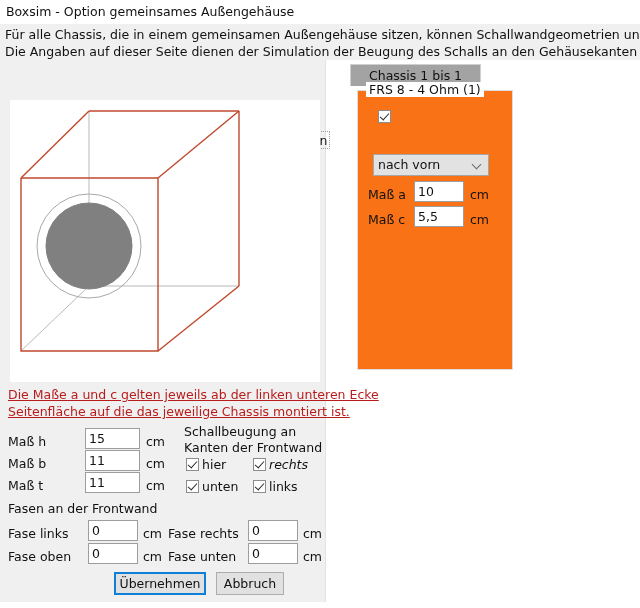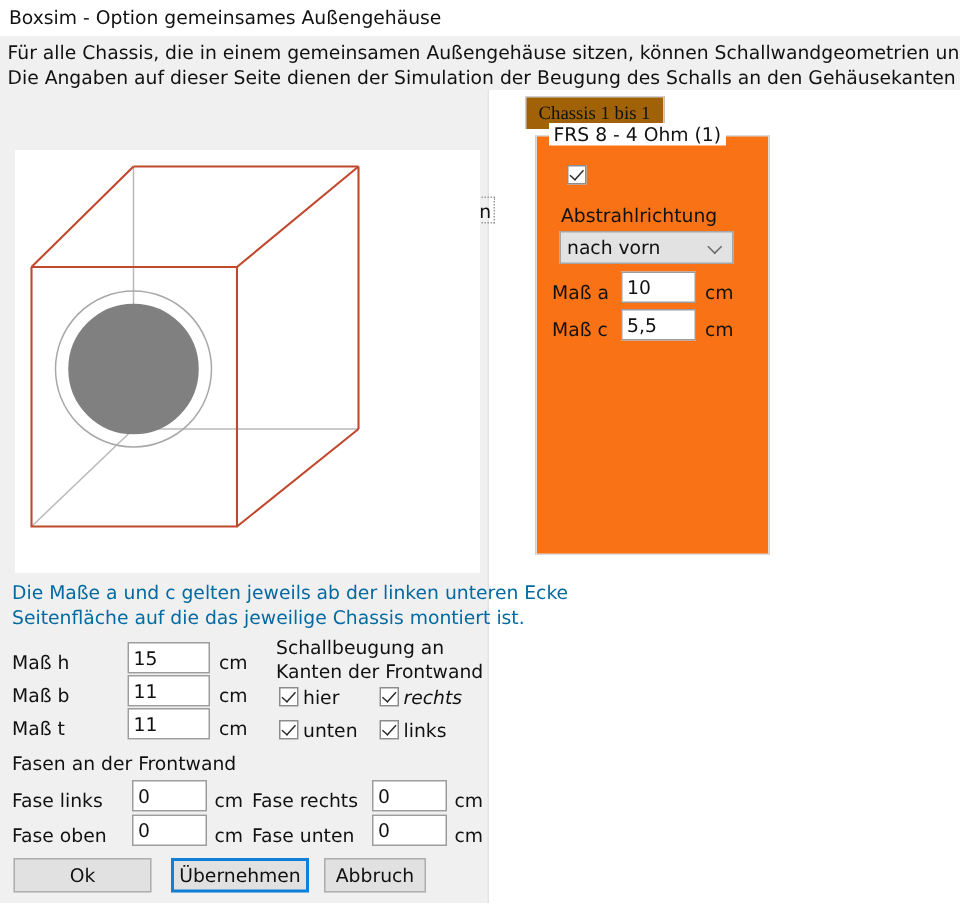--- a/index.html
+++ b/index.html
@@ -61,21 +61,21 @@
   }
 
   
   .canvas{
     position:absolute;left:10px;top:40px;width:308px;height:280px;
     background:#ffffff;border:1px solid #ffffff;
   }
   .canvas svg{display:block;}
 
   
-  .hint{position:absolute;left:8px;white-space:nowrap;font-size:12.5px;color:#0369a1;}
+  .hint{position:absolute;left:8px;white-space:nowrap;font-size:12.5px;color:#b91c1c;text-decoration:underline;}
   .hint.h1{top:327px;}
   .hint.h2{top:344px;}
 
   
   .lbl{position:absolute;white-space:nowrap;font-size:12.5px;color:#111;}
   .tf{
     position:absolute;background:#ffffff;border:1px solid #9d9d9d;box-sizing:border-box;
     font-family:"DejaVu Sans","Liberation Sans",sans-serif;font-size:12.5px;color:#111;
     padding:0 0 0 3px;line-height:19px;height:21px;
   }
@@ -89,23 +89,23 @@
     position:absolute;height:23px;box-sizing:border-box;
     background:#e1e1e1;border:1px solid #adadad;
     font-family:"DejaVu Sans","Liberation Sans",sans-serif;font-size:12.5px;color:#111;
     text-align:center;line-height:21px;cursor:default;
   }
   .btn.def{border:2px solid #0d7fd6;background:#e1e1e1;line-height:19px;}
 
   
   .tabstrip{position:absolute;left:350px;top:4px;width:290px;height:22px;}
   .tab{
-    position:absolute;left:0;top:0;height:22px;padding:0 8px;
-    background:#a16207;border:1px solid #d0d0d0;border-bottom:none;box-sizing:border-box;
-    font-size:12.5px;color:#111;line-height:21px;white-space:nowrap;font-family:Liberation Serif, serif;
+    position:absolute;left:0;top:0;height:22px;padding:0 18px;
+    background:#a3a3a3;border:1px solid #d0d0d0;border-bottom:none;box-sizing:border-box;
+    font-size:12.5px;color:#111;line-height:21px;white-space:nowrap;
   }
   .tabline{position:absolute;left:0;top:21px;width:290px;height:1px;background:#ffffff;}
 
   
   .groupbox{
     position:absolute;left:357px;top:30px;width:156px;height:280px;
     border:1px solid #dcdcdc;background:#f97316;box-sizing:border-box;
   }
   .groupbox .gtitle{
     position:absolute;left:8px;top:-9px;background:#ffffff;padding:0 3px;
@@ -225,37 +225,35 @@
     <div class="unit" style="left:303px;top:466px;">cm</div>
 
     <div class="lbl" style="left:8px;top:489px;">Fase oben</div>
     <input class="tf" style="left: 88px; top: 483px; width: 50px;" value="0">
     <div class="unit" style="left:143px;top:489px;">cm</div>
 
     <div class="lbl" style="left:168px;top:489px;">Fase unten</div>
     <input class="tf" style="left: 248px; top: 483px; width: 50px;" value="0">
     <div class="unit" style="left:303px;top:489px;">cm</div>
 
-    <div class="btn" style="left:9px;top:512px;width:92px;">Ok</div>
     <div class="btn def" style="left:114px;top:512px;width:92px;">Übernehmen</div>
     <div class="btn" style="left:216px;top:512px;width:68px;">Abbruch</div>
 
     <div class="tabstrip">
       <div class="tabline"></div>
       <div class="tab">Chassis 1 bis 1</div>
     </div>
 
     <div class="groupbox">
       <div class="gtitle">FRS 8 - 4 Ohm (1)</div>
 
       <div class="cbrow" style="left:20px;top:18px;">
         <span class="cb checked"></span>
       </div>
 
-      <div class="lbl" style="left:16px;top:45px;">Abstrahlrichtung</div>
 
       <div class="combo" style="left:15px;top:63px;width:116px;height:22px;">
         <span>nach vorn</span>
         <span class="arrow"></span>
       </div>
 
       <div class="lbl" style="left:10px;top:96px;">Maß a</div>
       <input class="tf" style="left: 56px; top: 90px; width: 50px;" value="10">
       <div class="unit" style="left:112px;top:96px;">cm</div>
 

